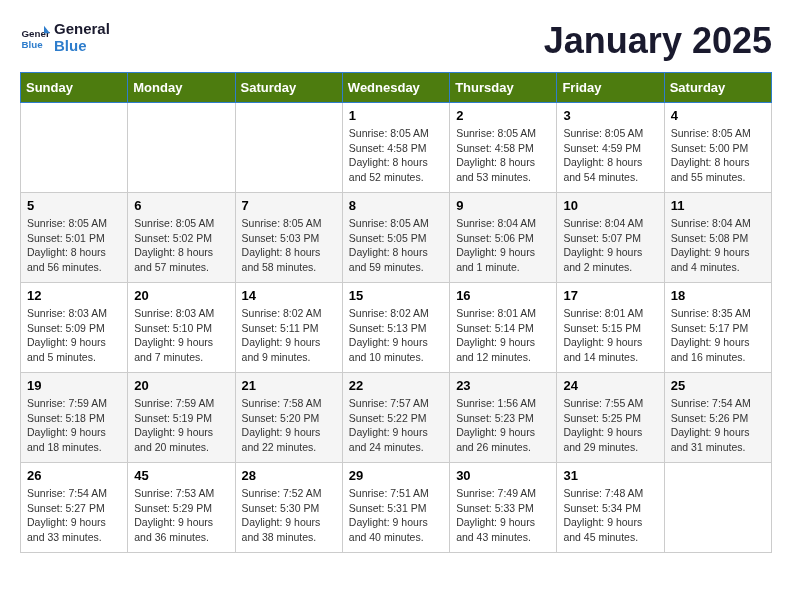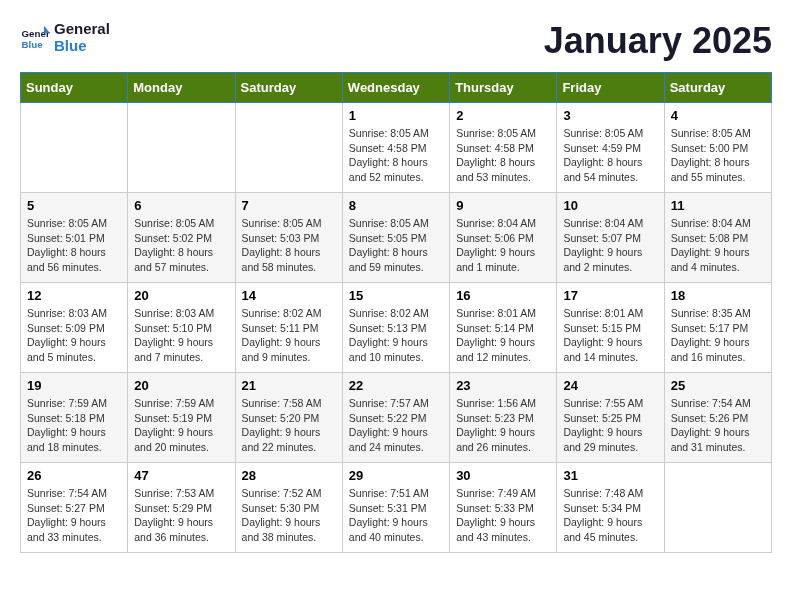--- a/index.html
+++ b/index.html
@@ -275,21 +275,21 @@
         </td>
       </tr>
       <tr>
         <td>
           <span class="day-num">26</span>
           <div class="day-info">Sunrise: 7:54 AM
 Sunset: 5:27 PM
 Daylight: 9 hours and 33 minutes.</div>
         </td>
         <td>
-          <span class="day-num">47</span>
+          <span class="day-num">45</span>
           <div class="day-info">Sunrise: 7:53 AM
 Sunset: 5:29 PM
 Daylight: 9 hours and 36 minutes.</div>
         </td>
         <td>
           <span class="day-num">28</span>
           <div class="day-info">Sunrise: 7:52 AM
 Sunset: 5:30 PM
 Daylight: 9 hours and 38 minutes.</div>
         </td>

